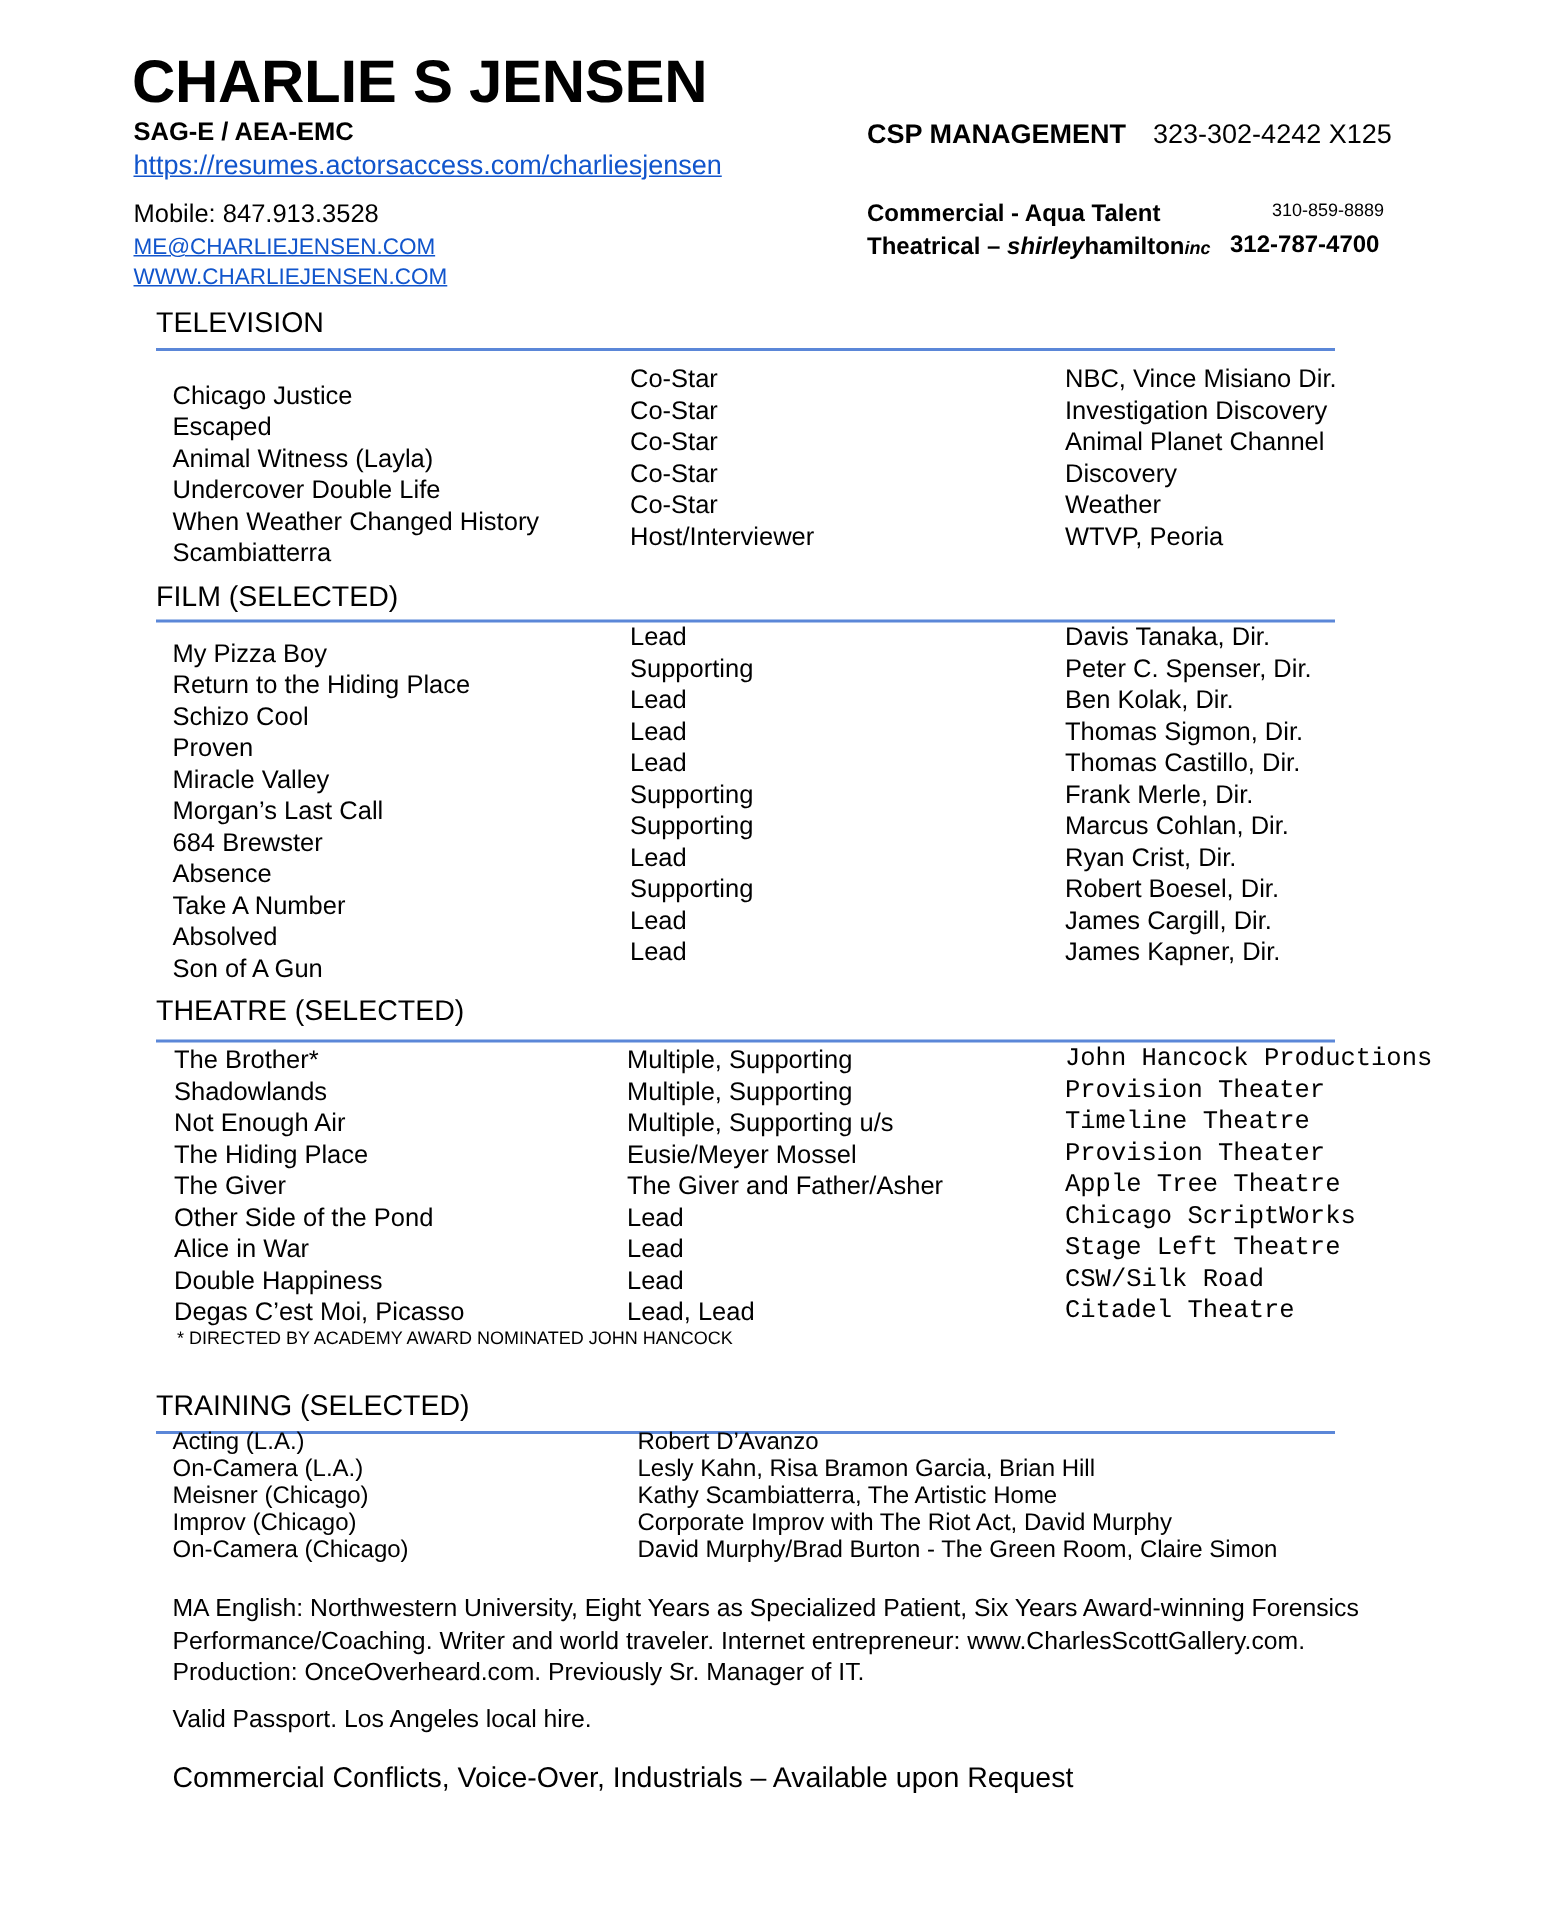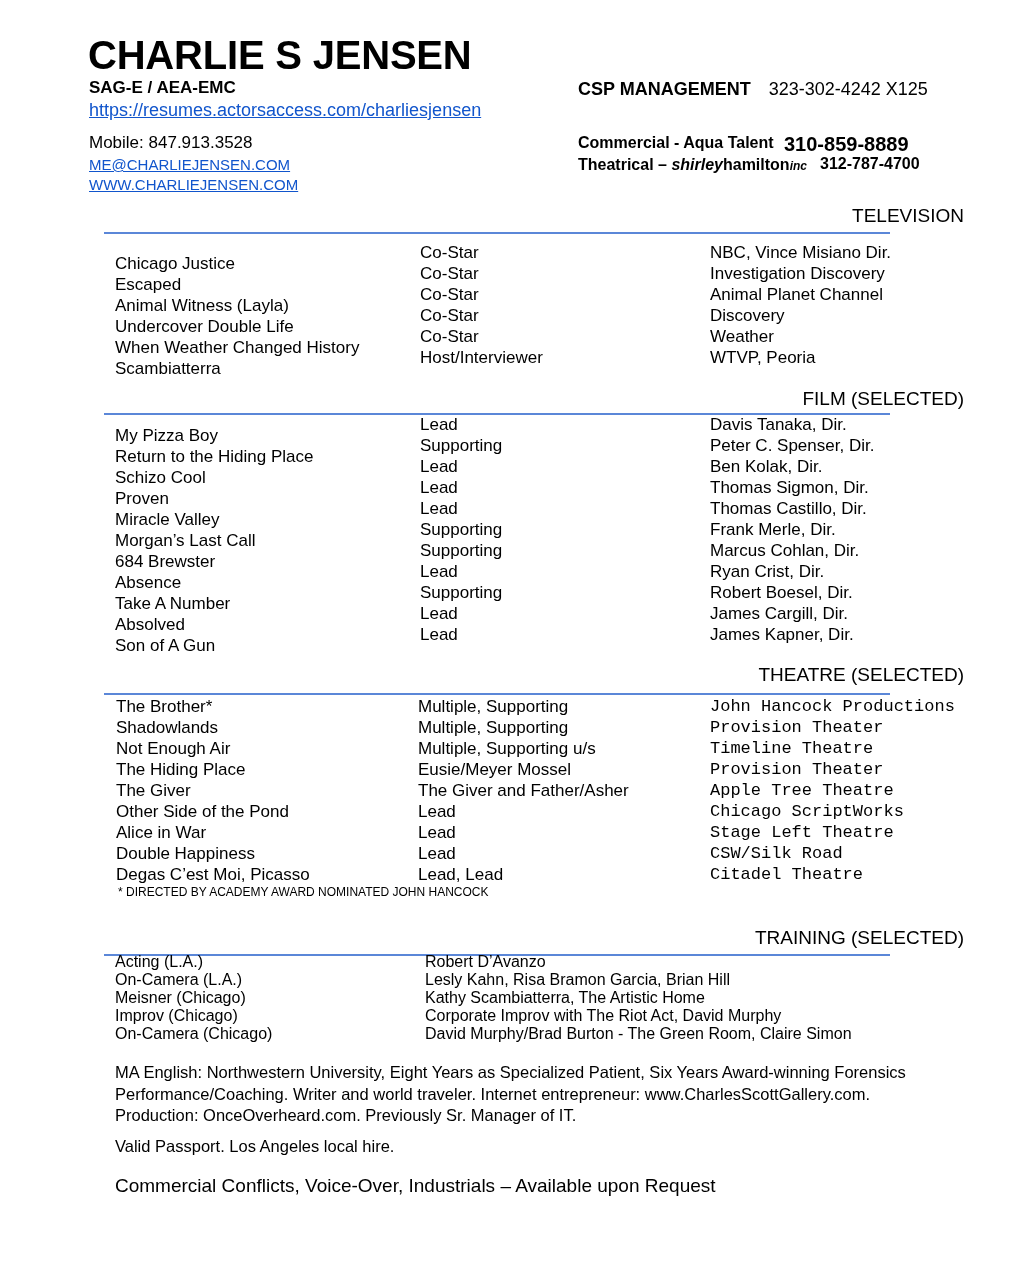--- a/index.html
+++ b/index.html
@@ -103,31 +103,31 @@
     font-size: 16px;
     font-weight: bold;
     line-height: 20px;
     white-space: nowrap;
   }
   .agency-commercial { left: 578px; top: 133px; }
   .agency-theatrical { left: 578px; top: 155px; }
   .agency-label { display: inline-block; }
   .agency-italic { font-style: italic; }
   .agency-small { font-size: 12px; font-style: italic; }
-  .agency-phone-1 { position: absolute; left: 784px; top: 133px; font-size: 20px; font-weight: bold; white-space: nowrap; }
+  .agency-phone-1 { position: absolute; left: 848px; top: 133px; font-size: 12px; font-weight: normal; white-space: nowrap; }
   .agency-phone-2 { position: absolute; left: 820px; top: 155px; font-size: 16px; font-weight: bold; white-space: nowrap; }
 
   
   .section { position: absolute; left: 0; width: 1028px; }
   .section-title {
-    text-align: right;
+    text-align: left;
     font-size: 19px;
     line-height: 24px;
     padding-left: 104px;
-    padding-right: 64px;
+    padding-right: 116px;
     box-sizing: border-box;
   }
   .divider {
     position: absolute;
     left: 104px;
     width: 786px;
     height: 2px;
     background: #5b87d8;
   }
 

